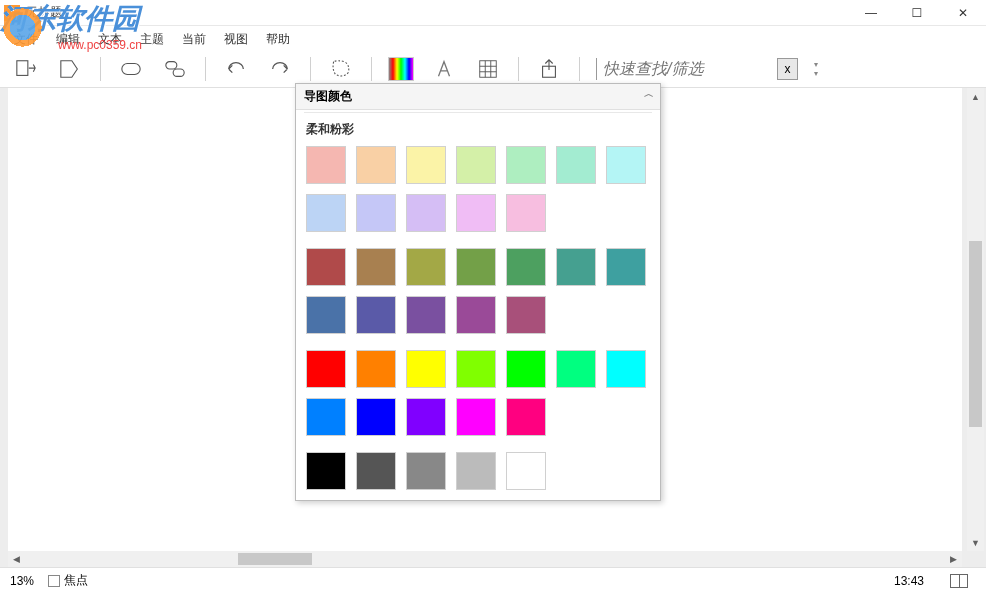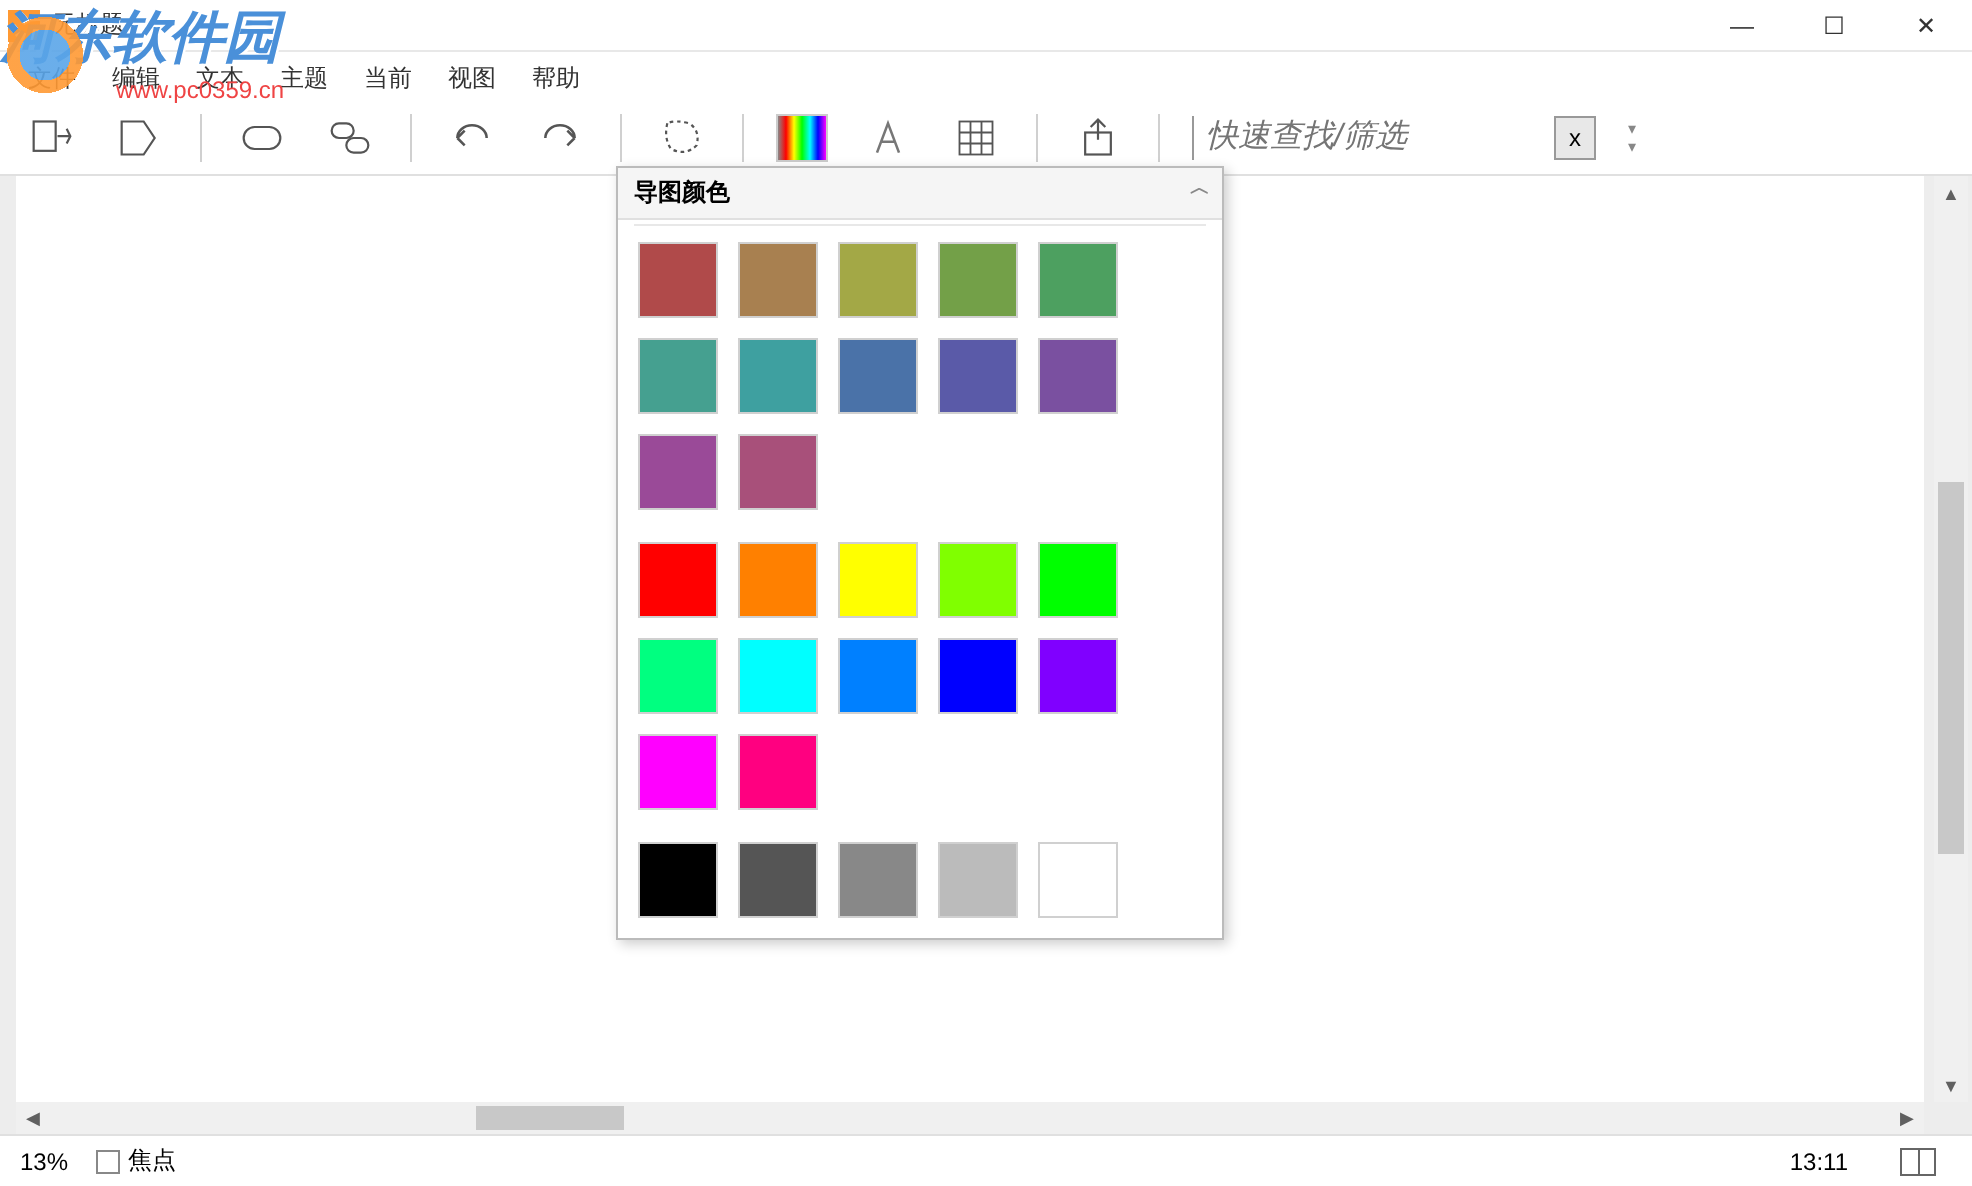--- a/index.html
+++ b/index.html
@@ -31,21 +31,21 @@
     
     .canvas { position: absolute; top: 88px; left: 0; right: 0; bottom: 26px; background: #ededed; }
     .canvas-inner { position: absolute; top: 0; left: 8px; right: 24px; bottom: 16px; background: #fff; }
     .scroll-v { position: absolute; right: 2px; top: 0; bottom: 16px; width: 17px; background: #f0f0f0; }
     .scroll-v-thumb { position: absolute; right: 2px; width: 13px; background: #c8c8c8; }
     .scroll-v .arrow { position: absolute; width: 17px; height: 17px; display: flex; align-items: center; justify-content: center; color: #606060; font-size: 9px; }
     .scroll-h { position: absolute; left: 8px; right: 24px; bottom: 0; height: 16px; background: #f0f0f0; }
     .scroll-h-thumb { position: absolute; top: 2px; height: 12px; background: #c8c8c8; }
     .scroll-h .arrow { position: absolute; height: 16px; width: 17px; display:flex; align-items:center; justify-content:center; color:#606060; font-size:9px; }
     
-    .color-panel { position: absolute; top: 83px; left: 308px; width: 304px; background: #fff; border: 1px solid #bbb; box-shadow: 2px 2px 6px rgba(0,0,0,0.2); z-index: 500; max-height: 490px; overflow: hidden; }
+    .color-panel { position: absolute; top: 83px; left: 295px; width: 366px; background: #fff; border: 1px solid #bbb; box-shadow: 2px 2px 6px rgba(0,0,0,0.2); z-index: 500; max-height: 490px; overflow: hidden; }
     .cp-header { background: #f5f5f5; padding: 4px 8px; font-weight: bold; font-size: 12px; border-bottom: 1px solid #e0e0e0; position: relative; }
     .cp-header-close { position: absolute; right: 6px; top: 3px; color: #888; cursor: pointer; font-size: 10px; }
     .cp-hr { height: 1px; background: #e8e8e8; margin: 2px 8px; }
     .cp-section { padding: 6px 10px 10px; }
     .cp-label { font-weight: bold; font-size: 12px; margin-bottom: 8px; color: #333; }
     .cp-grid { display: flex; flex-wrap: wrap; gap: 10px; }
     .swatch { width: 40px; height: 38px; border: 1px solid #d0d0d0; cursor: pointer; }
     
     .statusbar { position: absolute; bottom: 0; left: 0; right: 0; height: 26px; background: #fff; border-top: 1px solid #e0e0e0; display: flex; align-items: center; padding: 0 10px; font-size: 12px; gap: 14px; }
     .focus-check { display: flex; align-items: center; gap: 4px; }
@@ -167,20 +167,37 @@
   </div>
 </div>
 
 <div class="color-panel">
   <div class="cp-header">
     <span>导图颜色</span>
     <span class="cp-header-close">︿</span>
   </div>
   <div class="cp-hr"></div>
   <div id="cp-sections">
+      <div class="cp-section">
+        <div class="cp-label">柔和粉彩</div>
+        <div class="cp-grid">
+          <div class="swatch" title="#f5b7b1" style="background: rgb(245, 183, 177);"></div>
+          <div class="swatch" title="#f9d0a5" style="background: rgb(249, 208, 165);"></div>
+          <div class="swatch" title="#fbf3a7" style="background: rgb(251, 243, 167);"></div>
+          <div class="swatch" title="#d4f0a8" style="background: rgb(212, 240, 168);"></div>
+          <div class="swatch" title="#aeeec0" style="background: rgb(174, 238, 192);"></div>
+          <div class="swatch" title="#a3ecd1" style="background: rgb(163, 236, 209);"></div>
+          <div class="swatch" title="#b4f5f5" style="background: rgb(180, 245, 245);"></div>
+          <div class="swatch" title="#bcd4f5" style="background: rgb(188, 212, 245);"></div>
+          <div class="swatch" title="#c5c7f7" style="background: rgb(197, 199, 247);"></div>
+          <div class="swatch" title="#d5bef5" style="background: rgb(213, 190, 245);"></div>
+          <div class="swatch" title="#f0bdf5" style="background: rgb(240, 189, 245);"></div>
+          <div class="swatch" title="#f7bee0" style="background: rgb(247, 190, 224);"></div>
+        </div>
+      </div>
       <div class="cp-section">
         <div class="cp-grid">
           <div class="swatch" title="#b04a4a" style="background: rgb(176, 74, 74);"></div>
           <div class="swatch" title="#a88050" style="background: rgb(168, 128, 80);"></div>
           <div class="swatch" title="#a3a846" style="background: rgb(163, 168, 70);"></div>
           <div class="swatch" title="#73a048" style="background: rgb(115, 160, 72);"></div>
           <div class="swatch" title="#4da060" style="background: rgb(77, 160, 96);"></div>
           <div class="swatch" title="#45a090" style="background: rgb(69, 160, 144);"></div>
           <div class="swatch" title="#3ea0a0" style="background: rgb(62, 160, 160);"></div>
           <div class="swatch" title="#4a72a8" style="background: rgb(74, 114, 168);"></div>
@@ -217,18 +234,18 @@
       </div>
     </div>
 </div>
 
 <div class="statusbar">
   <span>13%</span>
   <div class="focus-check">
     <div class="focus-box"></div>
     <span>焦点</span>
   </div>
-  <span class="status-time">13:11</span>
+  <span class="status-time">13:43</span>
   <div class="status-split">
       <div></div>
       <div></div>
     </div>
 </div>
 
 </body></html>

